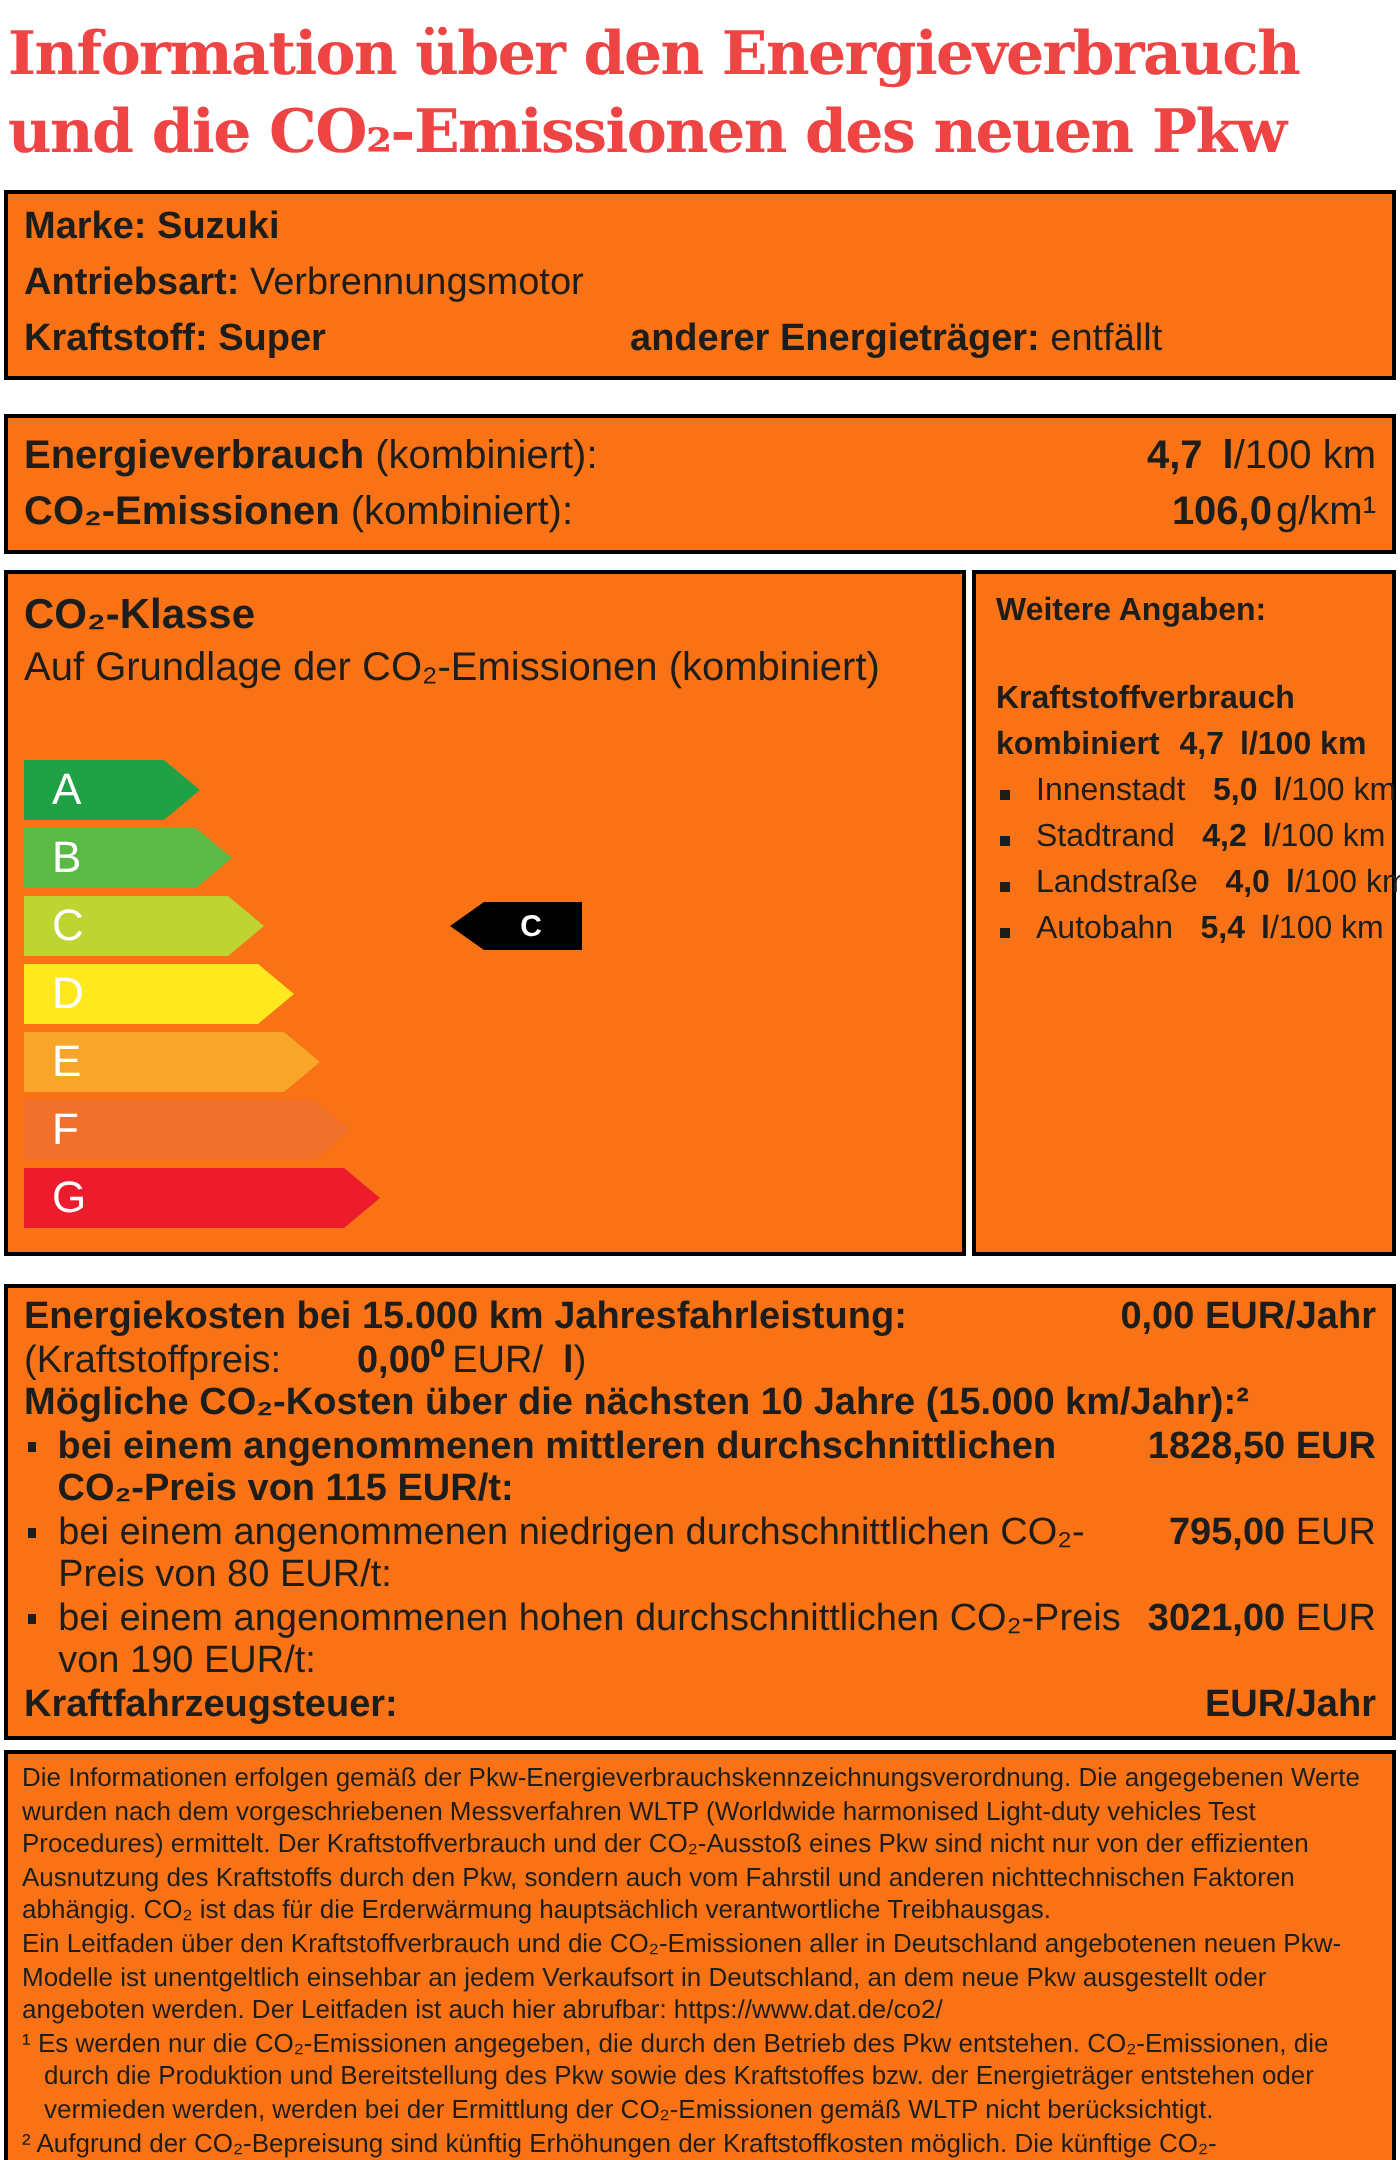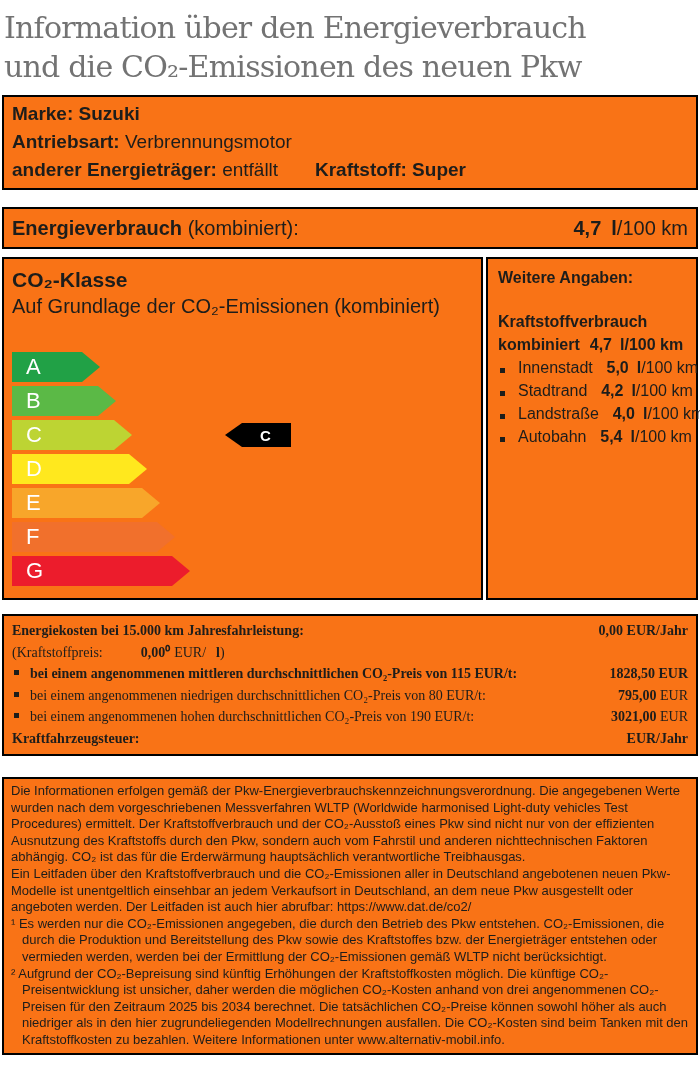--- a/index.html
+++ b/index.html
@@ -8,26 +8,26 @@
     width: 700px; height: 1080px;
     font-family: "Liberation Sans", sans-serif;
     color: #1d1d1b;
     overflow: hidden;
   }
   .page { padding: 8px 2px 0 2px; }
 
   
   .title {
     font-family: "DejaVu Serif", serif;
-    font-weight: 400;
+    font-weight: 700;
     font-size: 30px;
     line-height: 39px;
     letter-spacing: -0.8px;
     margin: 0 0 9px 2px;
-    color: #737373;
+    color: #ef4444;
   }
 
   
   .box { border: 2px solid #000; background: #f97316; }
 
   
   .vehicle-box { padding: 3px 8px 4px 8px; font-size: 19px; line-height: 28px; margin-bottom: 17px; }
   .veh-grid { display: grid; grid-template-columns: 303px 1fr; }
   .veh-cell { white-space: nowrap; overflow: hidden; }
   .lbl { font-weight: 700; }
@@ -66,21 +66,21 @@
   .det-row { display: grid; grid-template-columns: 20px 1fr 36px 76px; line-height: 23px; align-items: baseline; }
   .det-row .d-label { grid-column: 2; }
   .det-row.no-bullet .d-label { grid-column: 1 / 3; }
   .d-val { text-align: right; font-weight: 700; }
   .d-unit { padding-left: 8px; }
   .d-unit b { font-weight: 700; }
   .det-row.bold-row .d-label, .det-row.bold-row .d-unit { font-weight: 700; }
   .sq { width: 5px; height: 5px; background: #1d1d1b; display: inline-block; margin-left: 2px; }
 
   
-  .costs-box { padding: 4px 8px 5px 8px; font-size: 14px; line-height: 21.5px; margin-bottom: 21px; font-family: Liberation Serif, serif; }
+  .costs-box { padding: 4px 8px 5px 8px; font-size: 19px; line-height: 21.5px; margin-bottom: 5px; }
   .cost-row { display: flex; align-items: baseline; }
   .cost-row .right { margin-left: auto; white-space: nowrap; }
   .bullet-row .sq { margin-right: 11px; position: relative; top: -3px; }
   .bold { font-weight: 700; }
   .fuel-price .fp-val { font-weight: 700; margin-left: 38px; }
   .fuel-price .fp-mid { margin-left: 4px; }
   .fuel-price .fp-unit { font-weight: 700; margin-left: 10px; }
 
   
   .legal-box { padding: 4px 7px 4px 7px; font-size: 13px; line-height: 16.6px; }
@@ -103,38 +103,47 @@
         <span class="lbl">Marke:</span>
         <span class="lbl">Suzuki</span>
       </div>
     </div>
     <div class="veh-cell">
       <span class="lbl">Antriebsart:</span>
       <span>Verbrennungsmotor</span>
     </div>
     <div class="veh-grid">
       <div class="veh-cell">
+        <span class="lbl">Kraftstoff:</span>
+        <span class="lbl">Super</span>
+      </div>
+      <div class="veh-cell">
         <span class="lbl">anderer Energieträger:</span>
         <span>entfällt</span>
-      </div>
-      <div class="veh-cell">
-        <span class="lbl">Kraftstoff:</span>
-        <span class="lbl">Super</span>
       </div>
     </div>
   </div>
 
   <div class="box consumption-box">
     <div class="cons-row">
       <span>
         <span class="lbl">Energieverbrauch</span><span> (kombiniert):</span>
       </span>
       <span class="right">
         <span class="lbl">4,7</span>
         <span class="val-gap"><span class="lbl">l</span><span>/100 km</span></span>
+      </span>
+    </div>
+    <div class="cons-row">
+      <span>
+        <span class="lbl">CO₂-Emissionen</span><span> (kombiniert):</span>
+      </span>
+      <span class="right">
+        <span class="lbl">106,0</span>
+        <span class="val-tight">g/km¹</span>
       </span>
     </div>
   </div>
 
   <div class="class-section">
     <div class="box class-box">
       <div class="class-heading">CO₂-Klasse</div>
       <div class="class-subheading">Auf Grundlage der CO₂-Emissionen (kombiniert)</div>
       <div class="arrows">
         <div class="co2-arrow" style="width: 88px; background: rgb(33, 161, 70);">
@@ -201,20 +210,21 @@
   </div>
 
   <div class="box costs-box">
     <div class="cost-row">
       <span class="bold">Energiekosten bei 15.000 km Jahresfahrleistung:</span>
       <span class="right bold">0,00 EUR/Jahr</span>
     </div>
     <div class="fuel-price">
       <span>(Kraftstoffpreis:</span><span class="fp-val">0,00⁰</span><span class="fp-mid">EUR/</span><span class="fp-unit">l</span><span>)</span>
     </div>
+    <div class="bold">Mögliche CO₂-Kosten über die nächsten 10 Jahre (15.000 km/Jahr):²</div>
 
     <div class="cost-row bullet-row bold">
       <span class="sq"></span>
       <span>bei einem angenommenen mittleren durchschnittlichen CO₂-Preis von  115  EUR/t:</span>
       <span class="right"><span>1828,50</span>&nbsp;<span>EUR</span></span>
     </div>
     <div class="cost-row bullet-row">
       <span class="sq"></span>
       <span>bei einem angenommenen niedrigen durchschnittlichen CO₂-Preis von    80  EUR/t:</span>
       <span class="right"><span class="bold">795,00</span>&nbsp;<span>EUR</span></span>

